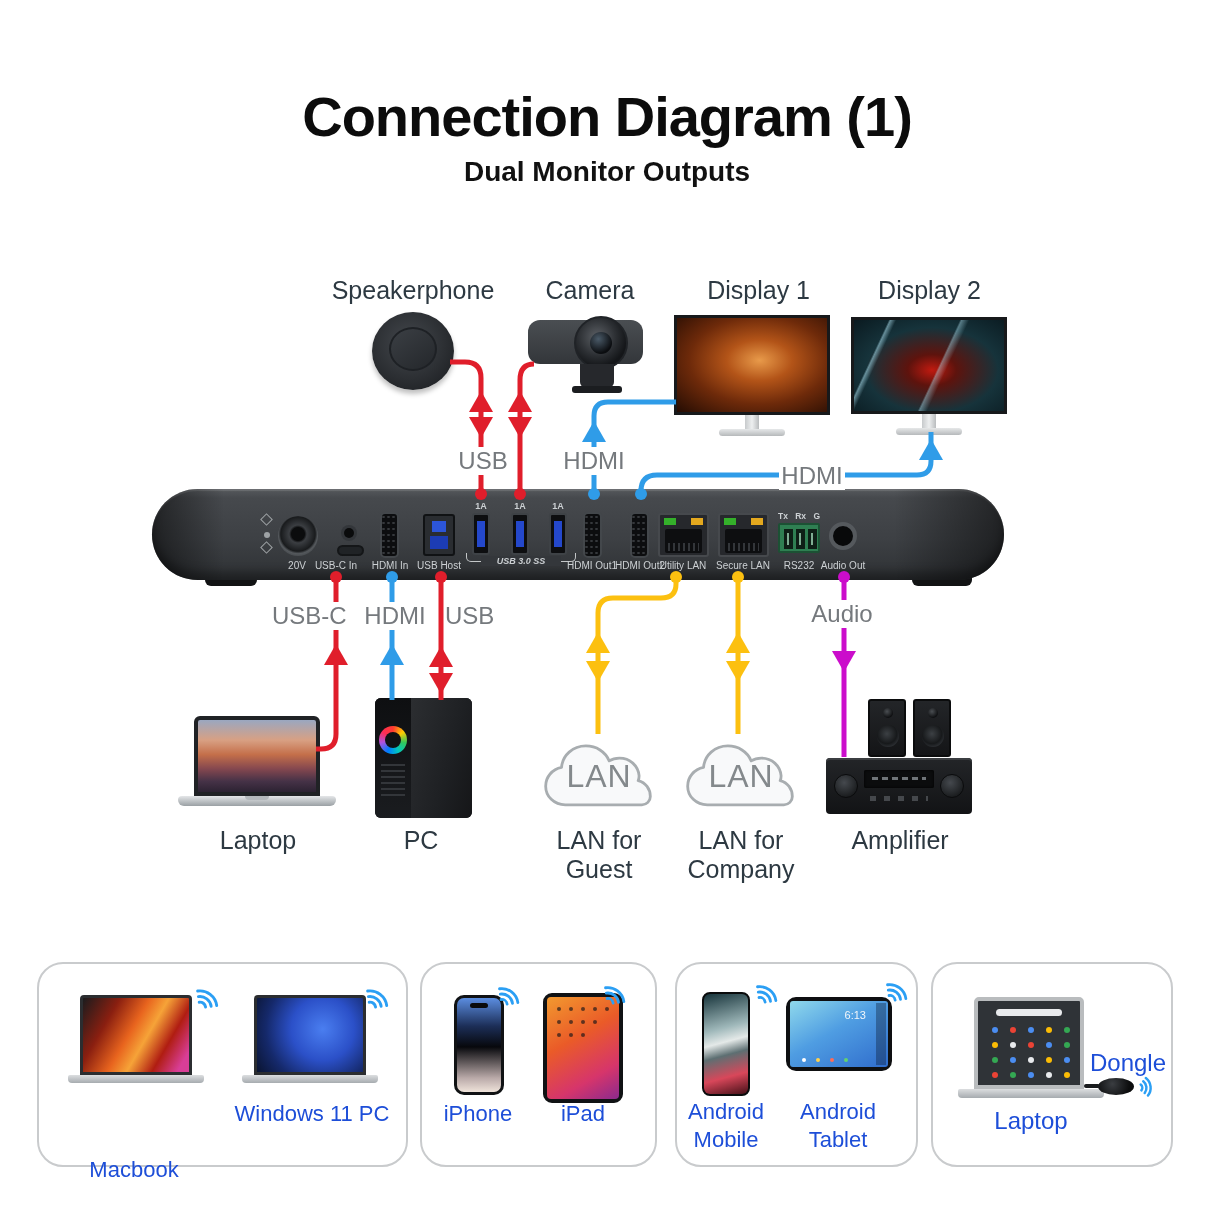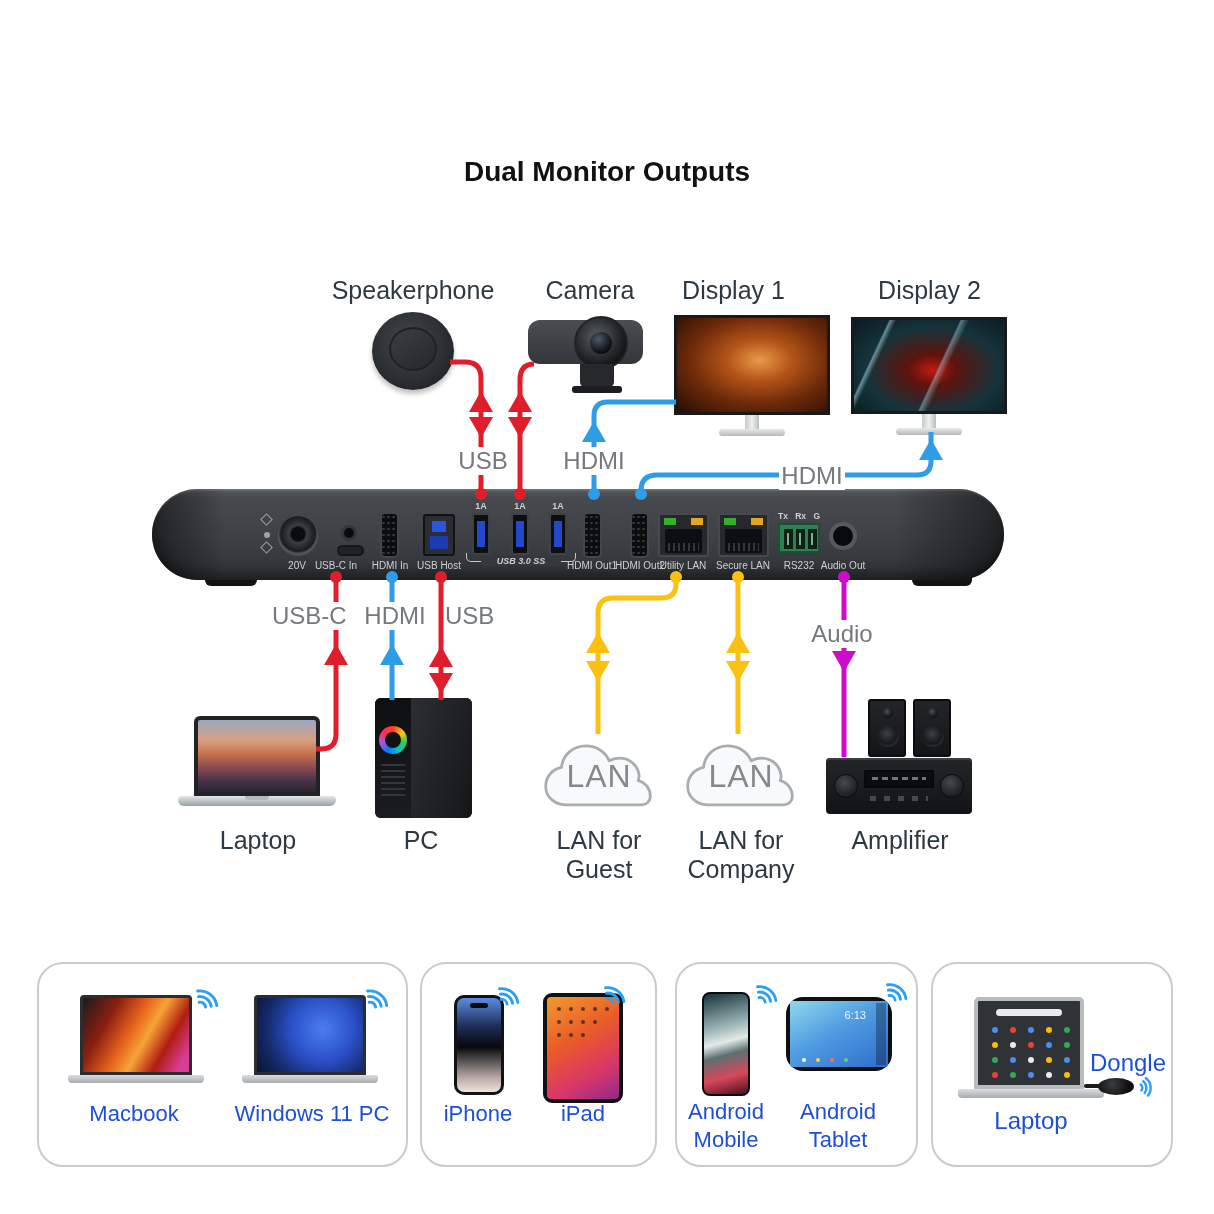--- a/index.html
+++ b/index.html
@@ -186,25 +186,26 @@
   .dongle { position:absolute; left:1098px; top:1078px; width:36px; height:17px; border-radius:50%;
       background:radial-gradient(circle at 40% 35%, #3a3d41, #0c0d0e 70%); z-index:6; }
   .dongle::before { content:""; position:absolute; left:-14px; top:6px; width:16px; height:4px;
       background:#191b1d; border-radius:2px; }
 </style>
 </head>
 <body>
 
 <div class="stage">
 
+  <div class="title">Connection Diagram (1)</div>
   <div class="subtitle">Dual Monitor Outputs</div>
 
   <div class="dev-label" style="left:330px;top:276px;width:166px;">Speakerphone</div>
   <div class="dev-label" style="left:540px;top:276px;width:100px;">Camera</div>
-  <div class="dev-label" style="left:676px;top:276px;width:115px;">Display 1</div>
+  <div class="dev-label" style="left:695px;top:276px;width:115px;text-align:right;">Display 1</div>
   <div class="dev-label" style="left:872px;top:276px;width:115px;">Display 2</div>
 
   <div class="speakerphone">
       <i></i>
     </div>
   <div class="camera">
     <span class="lens">
         <i></i>
       </span>
     <span class="mount"></span>
@@ -334,21 +335,21 @@
     <circle cx="738" cy="577" r="6" fill="#fcc010"></circle>
     <circle cx="844" cy="577" r="6" fill="#cb0dcb"></circle>
   </svg>
 
   <div class="cable-label" style="left:457px;top:447px;width:52px;">USB</div>
   <div class="cable-label" style="left:560px;top:447px;width:68px;">HDMI</div>
   <div class="cable-label" style="left:779px;top:462px;width:66px;">HDMI</div>
   <div class="cable-label" style="left:272px;top:602px;width:72px;">USB-C</div>
   <div class="cable-label" style="left:362px;top:602px;width:66px;">HDMI</div>
   <div class="cable-label" style="left:445px;top:602px;width:48px;">USB</div>
-  <div class="cable-label" style="left:810px;top:600px;width:64px;margin-top:20px;">Audio</div>
+  <div class="cable-label" style="left:810px;top:600px;width:64px;">Audio</div>
 
   <div class="laptop-main">
     <div class="scr"></div>
     <div class="base"></div>
   </div>
   <div class="pc-tower">
     <div class="side"></div>
     <div class="front"></div>
     <div class="fan"></div>
     <div class="vents"></div>
@@ -404,21 +405,21 @@
     <div class="scr win-screen"></div>
     <div class="base" style="left:-12px;top:80px;width:136px;height:8px;"></div>
   </div>
   <svg class="wifi" style="left:364px;top:983px;transform:rotate(-8deg);" width="27" height="27" viewBox="0 0 24 24">
     <g fill="none" stroke="#2b9ff4" stroke-width="2.6" stroke-linecap="round">
       <path d="M4 16 A 5 5 0 0 1 9 21"></path>
         <path d="M4 11 A 10 10 0 0 1 14 21"></path>
         <path d="M4 6 A 15 15 0 0 1 19 21"></path>
     </g>
   </svg>
-  <div class="box-label" style="left:64px;top:1100px;width:140px;">Macbook</div>
+  <div class="box-label" style="left:64px;top:1156px;width:140px;">Macbook</div>
   <div class="box-label" style="left:222px;top:1100px;width:180px;">Windows 11 PC</div>
 
   <div class="phone" style="left:454px;top:995px;width:50px;height:100px;background:#1a1c1f;border:3px solid #101214;">
     <div class="iphone-scr"></div>
     <div class="notch"></div>
   </div>
   <svg class="wifi" style="left:496px;top:981px;transform:rotate(-8deg);" width="26" height="26" viewBox="0 0 24 24">
     <g fill="none" stroke="#2b9ff4" stroke-width="2.6" stroke-linecap="round">
       <path d="M4 16 A 5 5 0 0 1 9 21"></path>
         <path d="M4 11 A 10 10 0 0 1 14 21"></path>
@@ -441,21 +442,21 @@
   <div class="phone" style="left:702px;top:992px;width:48px;height:104px;background:#0d0e10;border:2px solid #0a0b0c;border-radius:8px;">
     <div class="aphone-scr"></div>
   </div>
   <svg class="wifi" style="left:754px;top:979px;transform:rotate(-8deg);" width="26" height="26" viewBox="0 0 24 24">
     <g fill="none" stroke="#2b9ff4" stroke-width="2.6" stroke-linecap="round">
       <path d="M4 16 A 5 5 0 0 1 9 21"></path>
         <path d="M4 11 A 10 10 0 0 1 14 21"></path>
         <path d="M4 6 A 15 15 0 0 1 19 21"></path>
     </g>
   </svg>
-  <div class="tablet" style="left:786px;top:997px;width:106px;height:74px;background:#141618;border:4px solid #0e0f11;border-radius:17px;">
+  <div class="tablet" style="left:786px;top:997px;width:106px;height:74px;background:#141618;border:4px solid #0e0f11;border-radius:10px;">
     <div class="atab-scr">
       <span class="clock">6:13</span>
       <span class="bar"></span>
       <span class="dock-row"></span>
     </div>
   </div>
   <svg class="wifi" style="left:884px;top:977px;transform:rotate(-8deg);" width="26" height="26" viewBox="0 0 24 24">
     <g fill="none" stroke="#2b9ff4" stroke-width="2.6" stroke-linecap="round">
       <path d="M4 16 A 5 5 0 0 1 9 21"></path>
         <path d="M4 11 A 10 10 0 0 1 14 21"></path>

